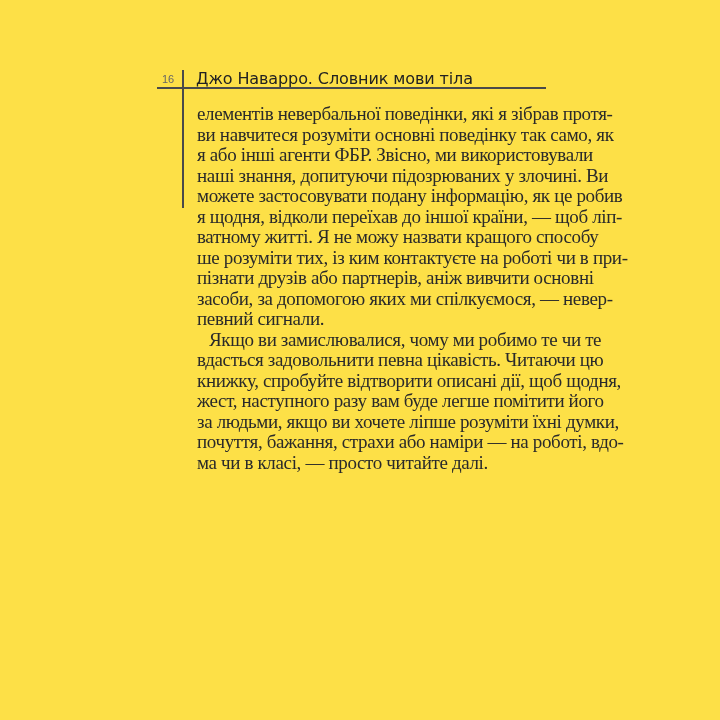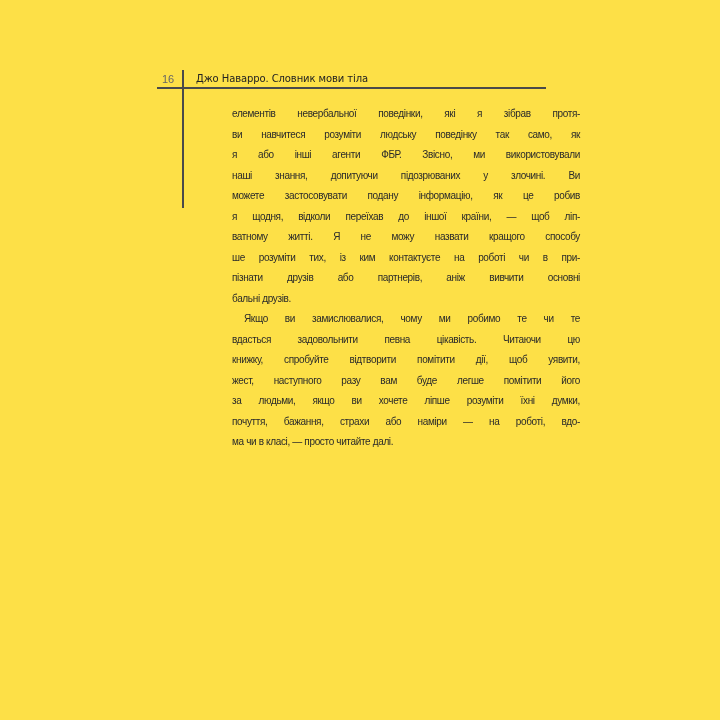--- a/index.html
+++ b/index.html
@@ -42,35 +42,34 @@
       font-family: "Liberation Sans", sans-serif;
       font-size: 11px;
       color: #666;
       line-height: 12px;
     }
     .running-head {
       position: absolute;
       left: 196px;
       top: 73px;
       font-family: "DejaVu Sans", sans-serif;
-      font-size: 10px;
+      font-size: 16px;
       color: #222;
       line-height: 12px;
       letter-spacing: -0.1px;
     }
     .body-text {
       position: absolute;
       left: 197px;
       top: 104px;
       width: 348px;
-      font-family: Liberation Sans, sans-serif;
-      font-size: 10px;
+      font-family: Liberation Serif, serif;
+      font-size: 19px;
       line-height: 20.5px;
       color: #2a2a2a;
-      margin-left: 35px;
     }
     .line {
       display: block;
       white-space: nowrap;
       text-align: justify;
       text-align-last: justify;
       height: 20.5px;
       letter-spacing: -0.35px;
     }
     .line.last {
@@ -85,33 +84,34 @@
 
 <div class="page">
   <div class="header-rule"></div>
   <div class="vertical-rule"></div>
   <div class="page-number">16</div>
   <div class="running-head">Джо Наварро. Словник мови тіла</div>
 
   <div class="body-text">
     <div>
       <span class="line">елементів невербальної поведінки, які я зібрав протя-</span>
-      <span class="line">ви навчитеся розуміти людську поведінку так само, як</span>
+      <span class="line">ви навчитеся розуміти основні поведінку так само, як</span>
       <span class="line">я або інші агенти ФБР. Звісно, ми використовували</span>
       <span class="line">наші знання, допитуючи підозрюваних у злочині. Ви</span>
       <span class="line">можете застосовувати подану інформацію, як це робив</span>
       <span class="line">я щодня, відколи переїхав до іншої країни, — щоб ліп-</span>
       <span class="line">ватному житті. Я не можу назвати кращого способу</span>
       <span class="line">ше розуміти тих, із ким контактуєте на роботі чи в при-</span>
       <span class="line">пізнати друзів або партнерів, аніж вивчити основні</span>
-      <span class="line last">бальні друзів.</span>
+      <span class="line">засоби, за допомогою яких ми спілкуємося, — невер-</span>
+      <span class="line last">певний сигнали.</span>
     </div>
     <div>
       <span class="line indent">Якщо ви замислювалися, чому ми робимо те чи те</span>
       <span class="line">вдасться задовольнити певна цікавість. Читаючи цю</span>
-      <span class="line">книжку, спробуйте відтворити помітити дії, щоб уявити,</span>
+      <span class="line">книжку, спробуйте відтворити описані дії, щоб щодня,</span>
       <span class="line">жест, наступного разу вам буде легше помітити його</span>
       <span class="line">за людьми, якщо ви хочете ліпше розуміти їхні думки,</span>
       <span class="line">почуття, бажання, страхи або наміри — на роботі, вдо-</span>
       <span class="line last">ма чи в класі, — просто читайте далі.</span>
     </div>
   </div>
 </div>
 
 </body></html>

